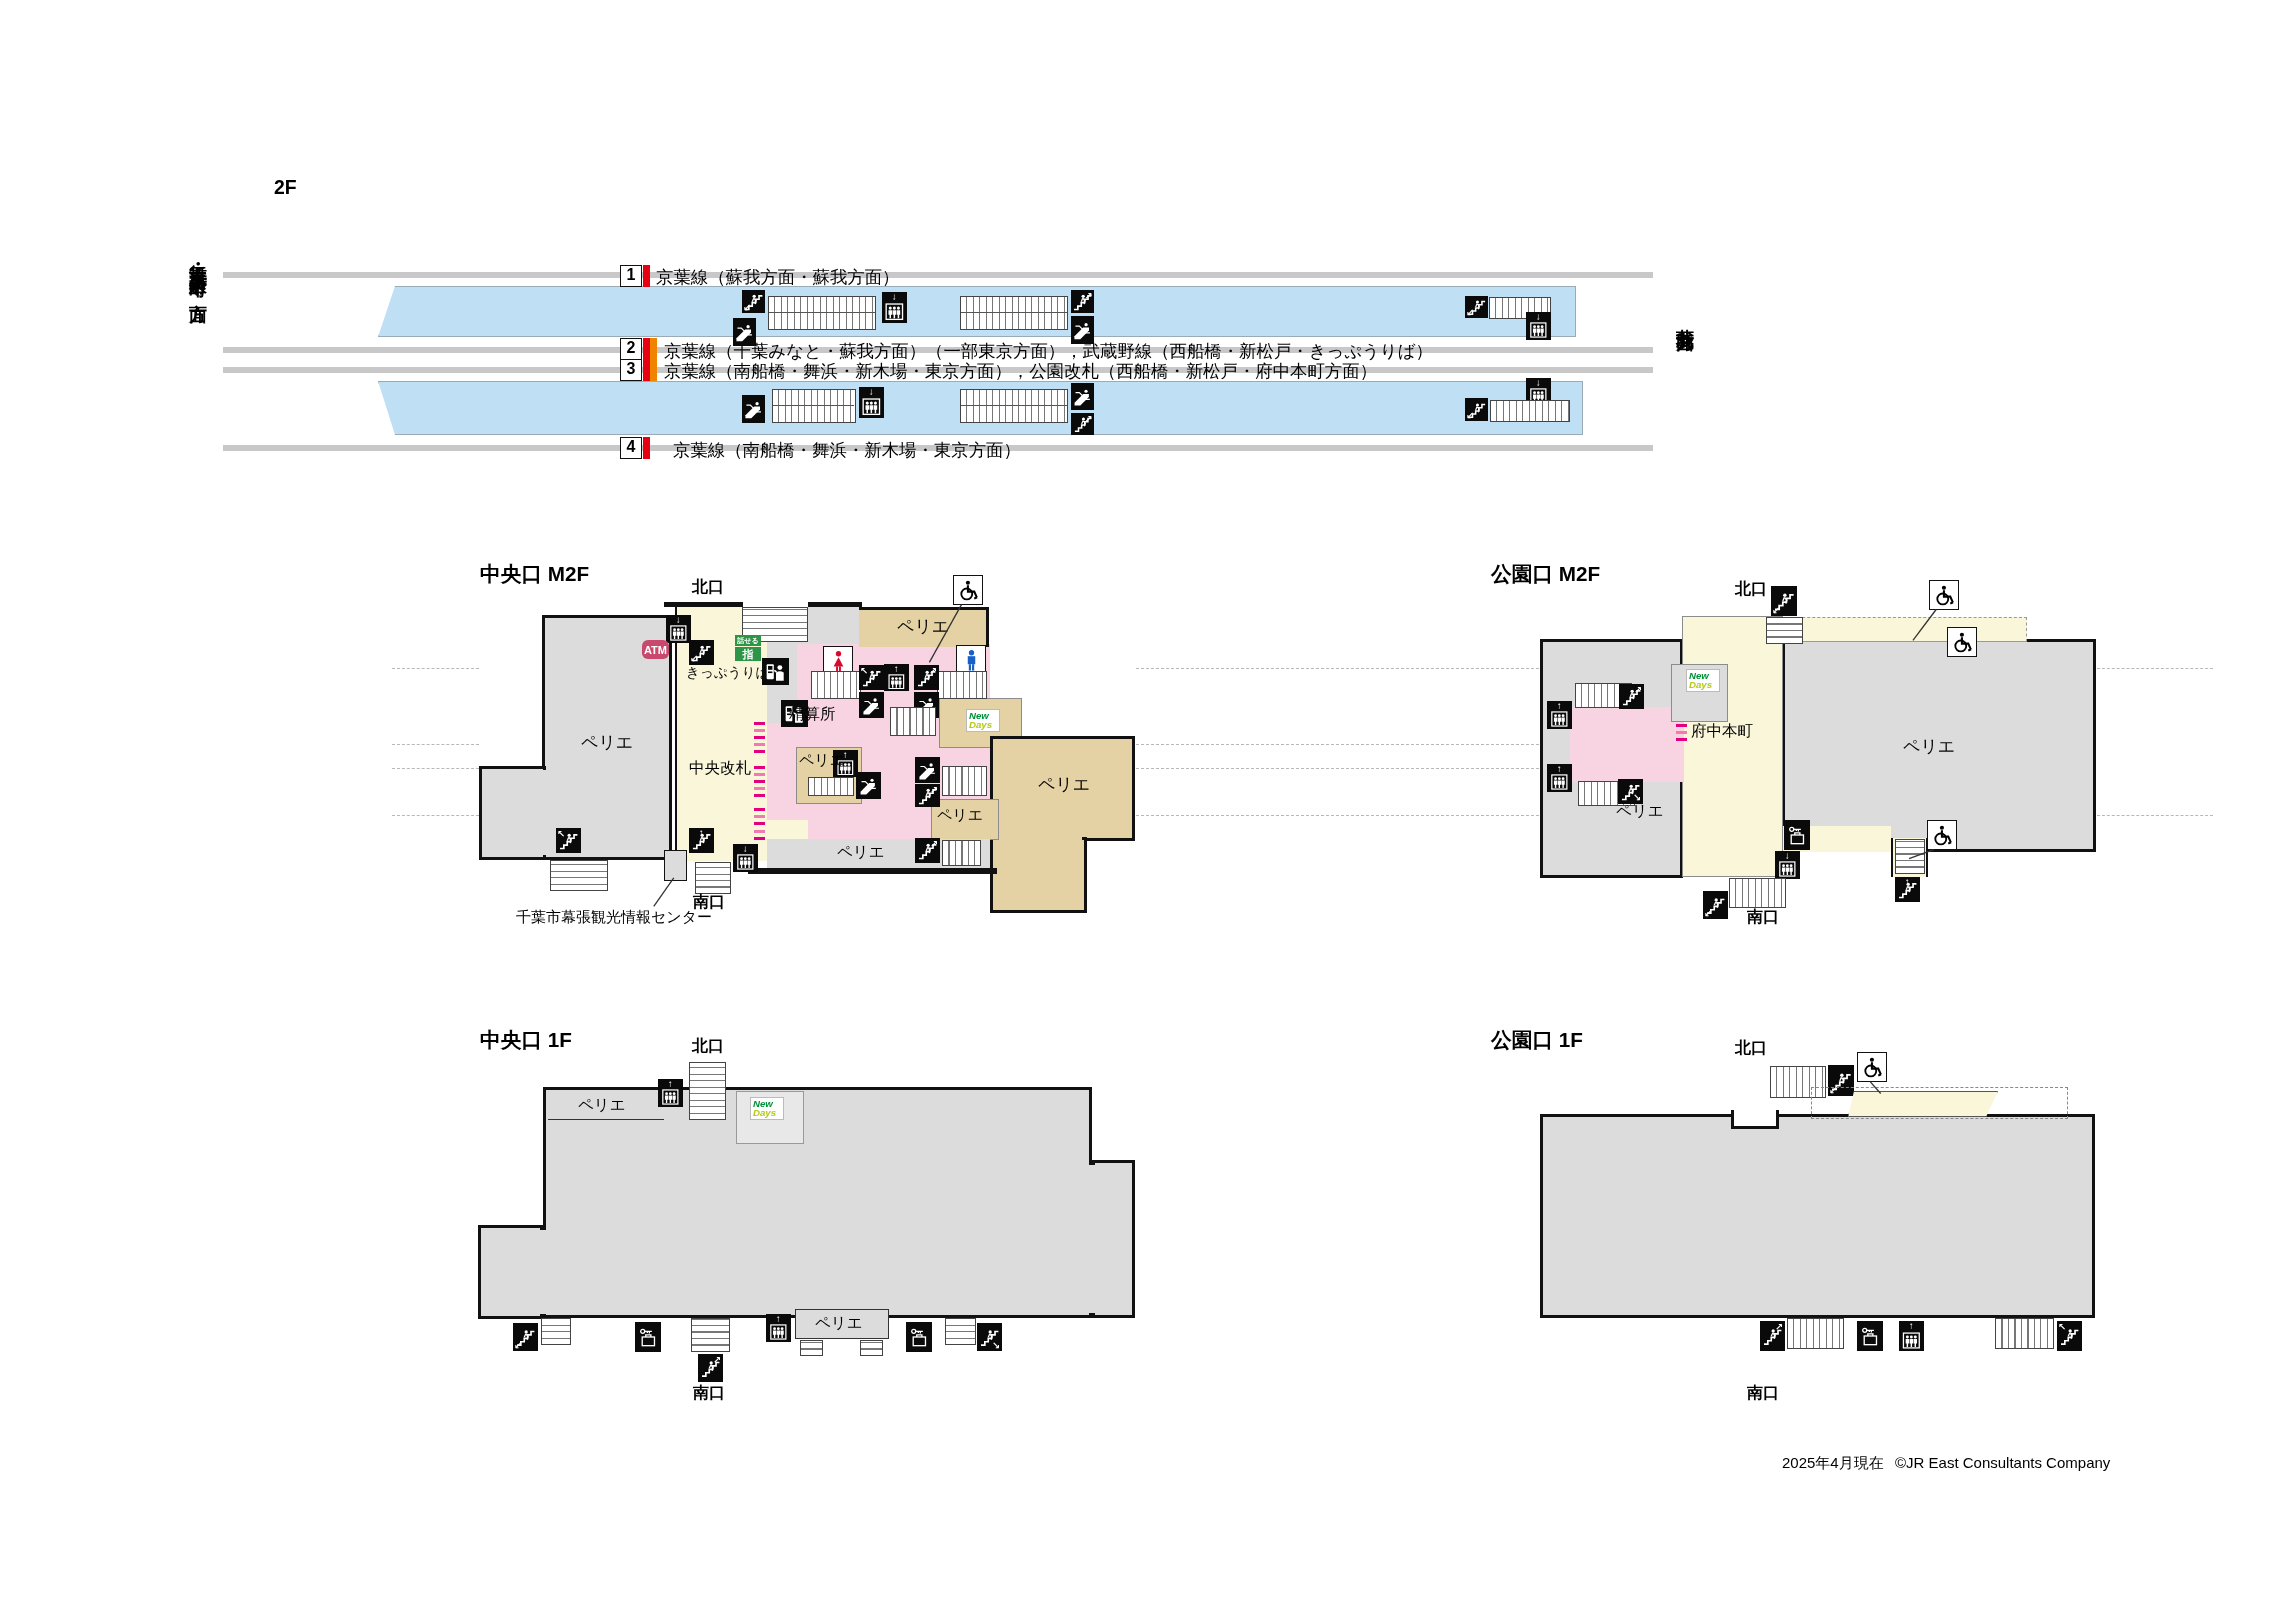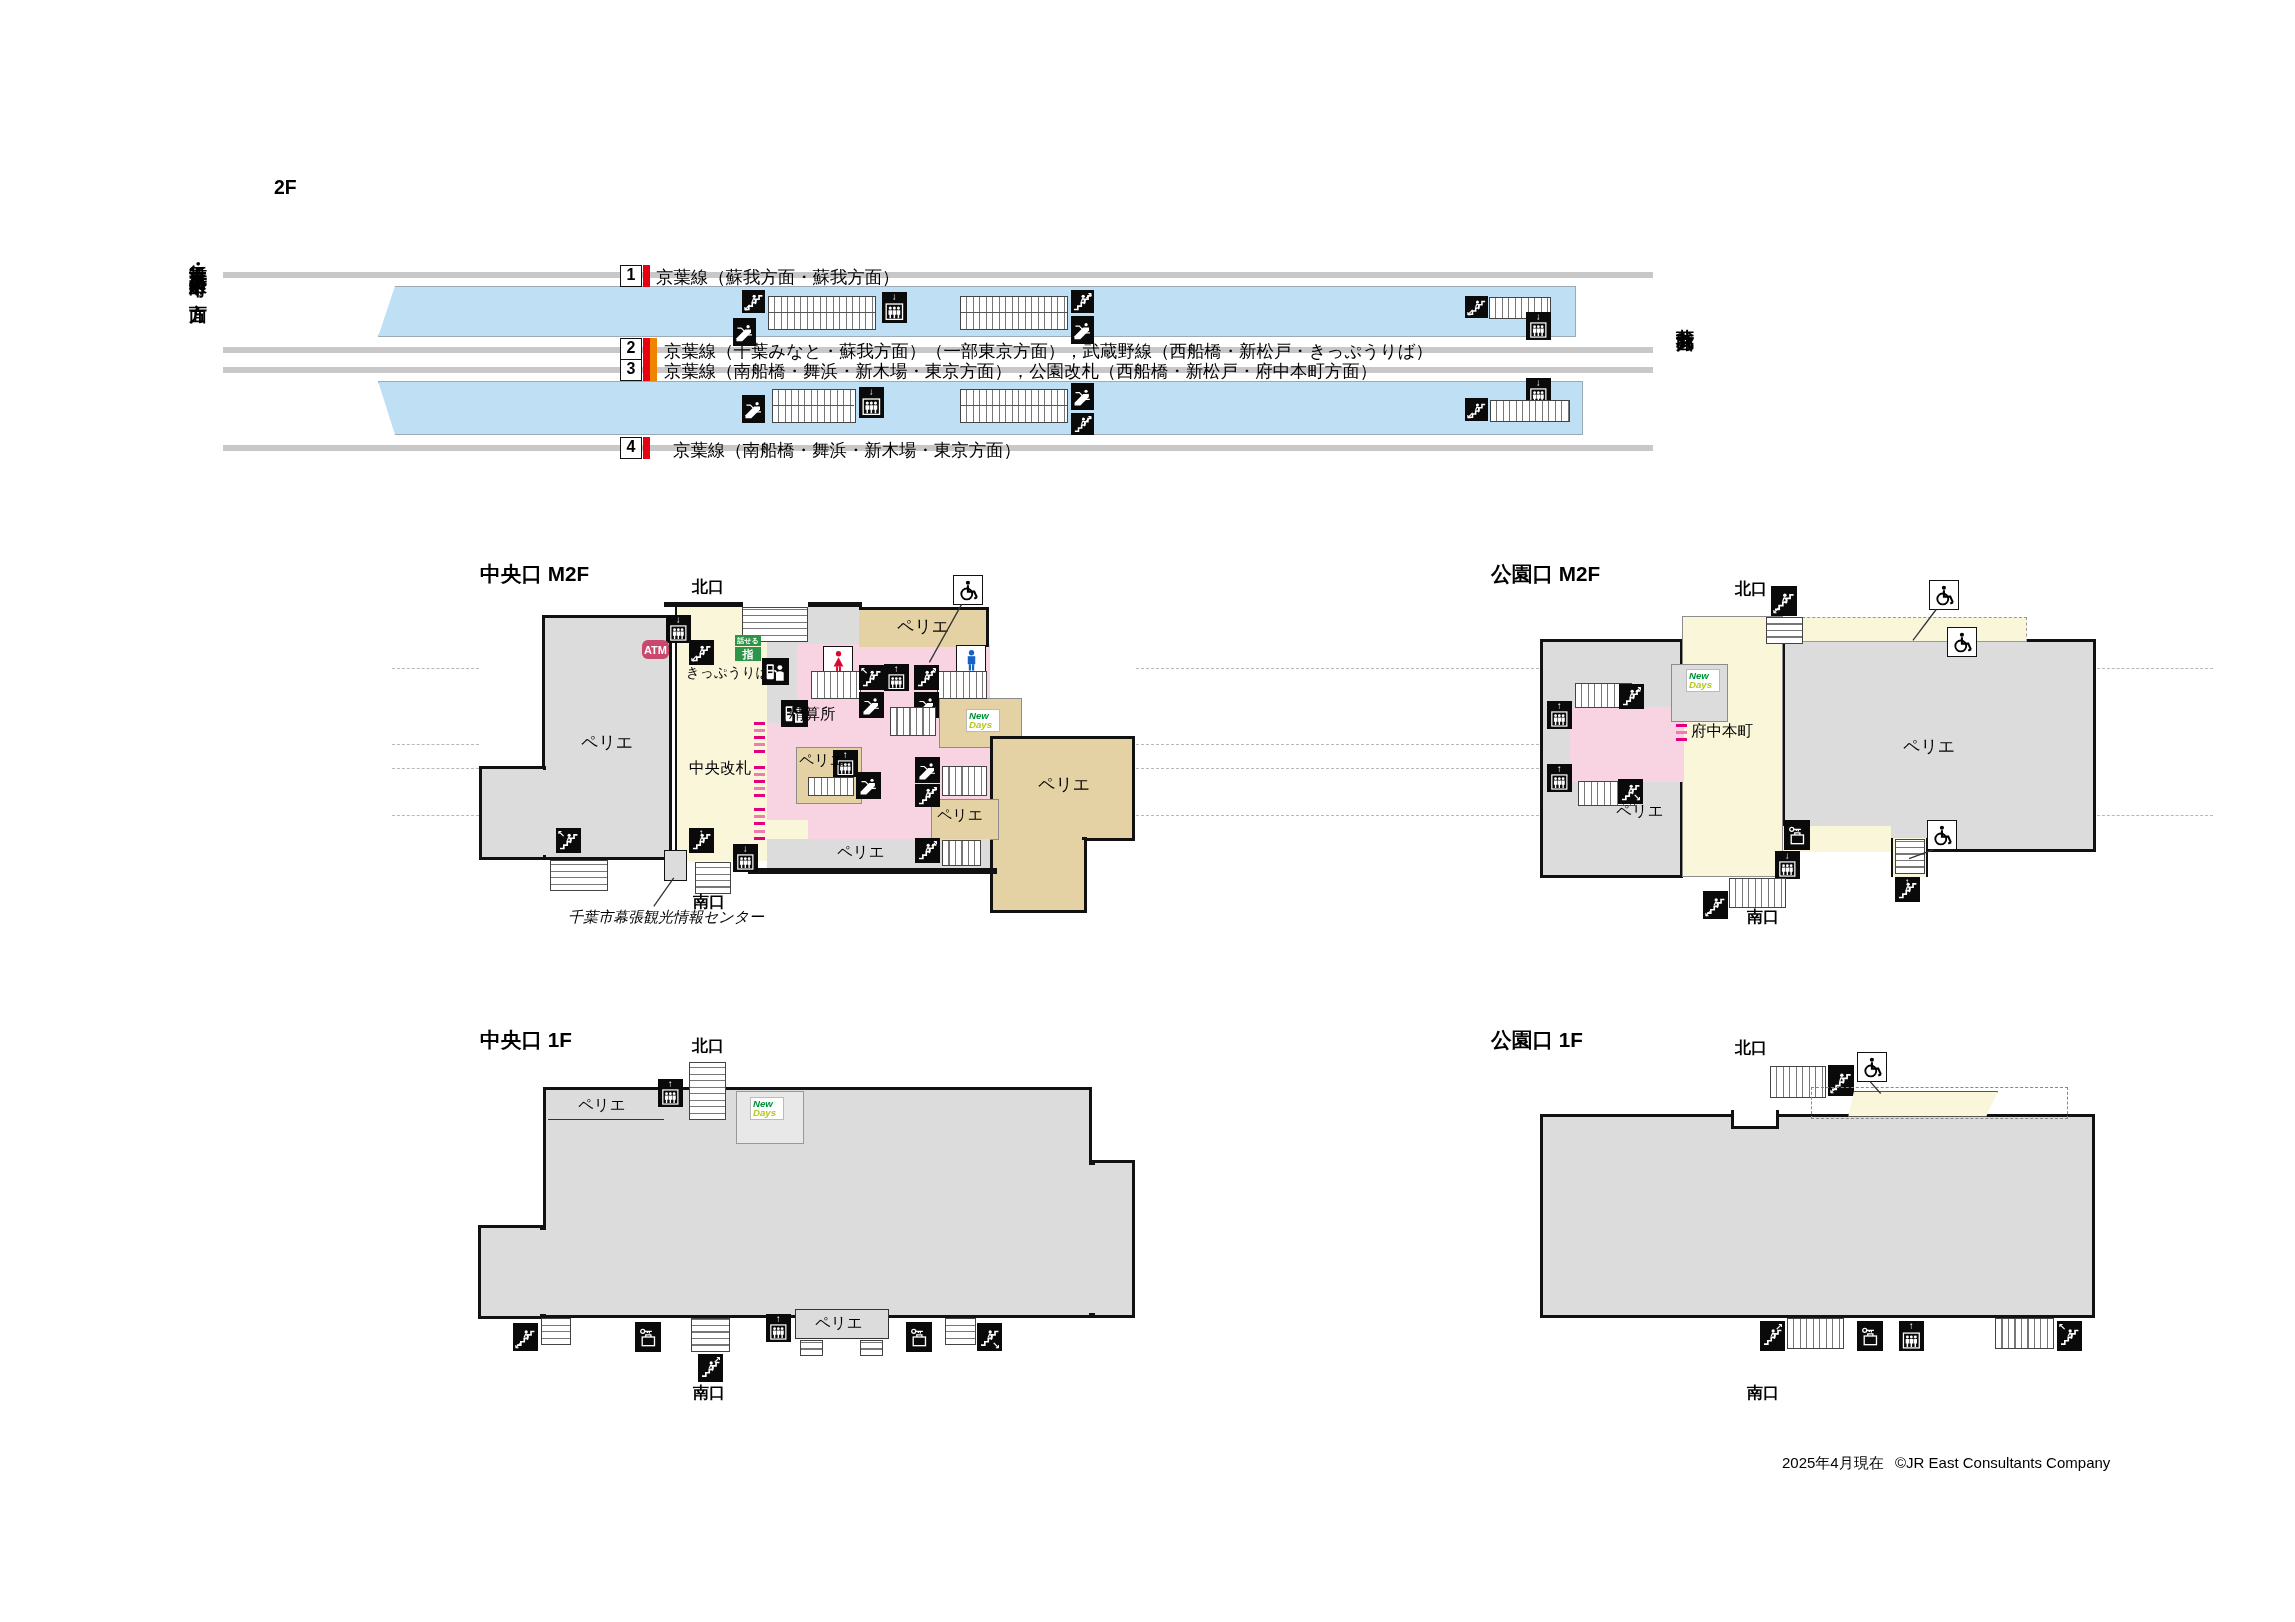--- a/index.html
+++ b/index.html
@@ -416,21 +416,21 @@
     </div>
   <div class="blk grey" style="left:664px;top:850px;width:23px;height:31px;border:1.9px solid #111;"></div>
   <div class="ic" style="left:733px;top:844px;width:24.5px;height:28px;">
       <span class="arr a-d arr-tc"></span>
       <svg width="20.7" height="16" style="margin-top:8.4px" viewBox="0 0 32 25">
         <use href="#sym-elev"></use>
       </svg>
     </div>
   <div class="stw-v" style="left:695px;top:862px;width:36px;height:32px;"></div>
   <div class="t f25 b" style="left:693px;top:893px;">南口</div>
-  <div class="t f23" style="left:568px;top:908px;font-style:italic;">千葉市幕張観光情報センター</div>
+  <div class="t f23" style="left:516px;top:908px;">千葉市幕張観光情報センター</div>
 
   <div class="t title" style="left:1491px;top:562px;">公園口 M2F</div>
   <div class="t f25 b" style="left:1735px;top:580px;">北口</div>
 
   <div class="blk grey bd5" style="left:1540px;top:639px;width:143px;height:239px;"></div>
   <div class="blk grey bd5" style="left:1782px;top:639px;width:314px;height:213px;"></div>
   <div class="blk cream bd2" style="left:1682px;top:616px;width:101px;height:261px;"></div>
   <div class="blk cream" style="left:1782px;top:617px;width:245px;height:24.5px;border-top:1.3px dashed #999;border-right:1.3px dashed #999;border-bottom:1.3px solid #999;"></div>
   <div class="blk cream" style="left:1783px;top:826px;width:108px;height:26px;"></div>
   <div class="blk cream" style="left:1891px;top:838px;width:37px;height:39px;border-left:2.6px solid #111;border-right:2.6px solid #111;"></div>

